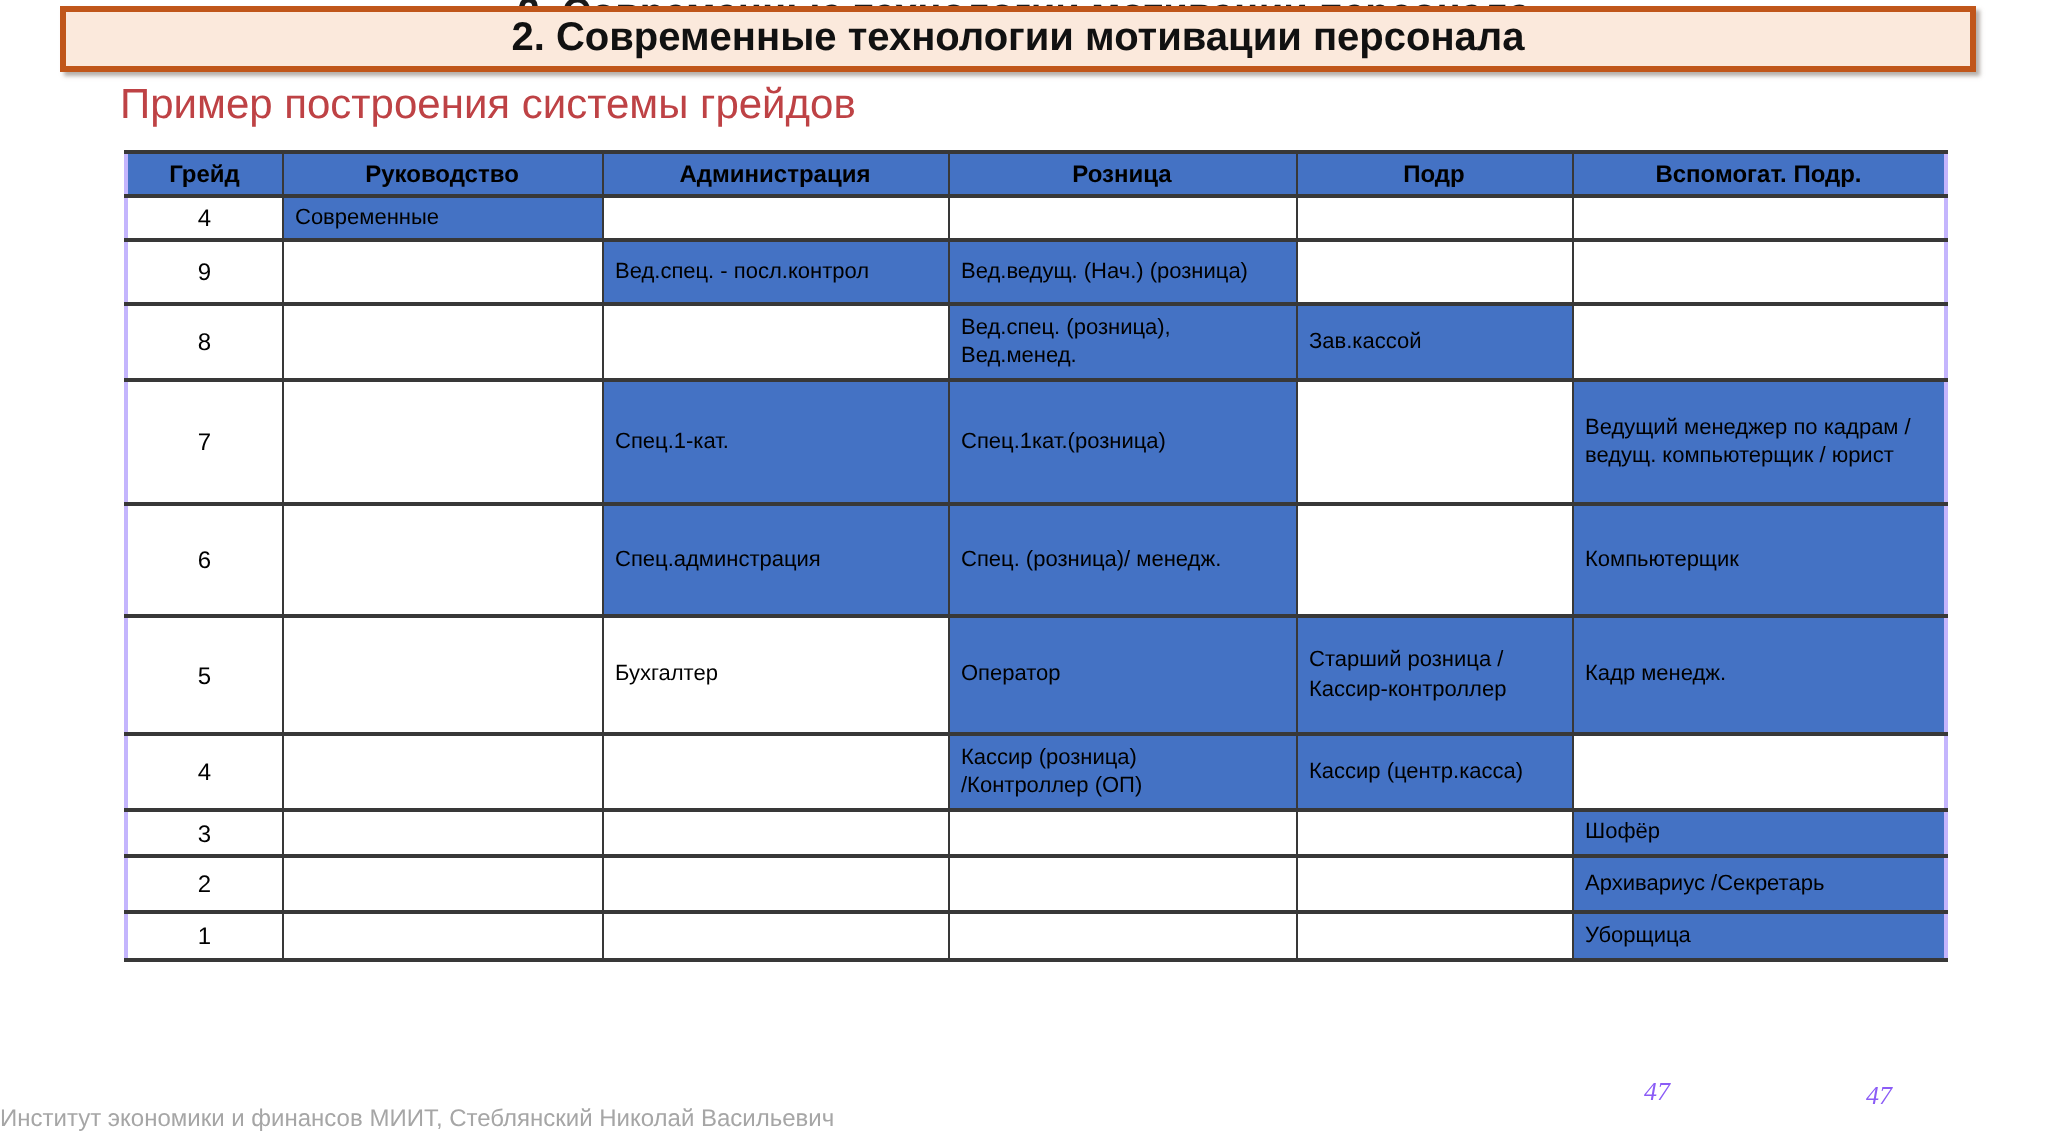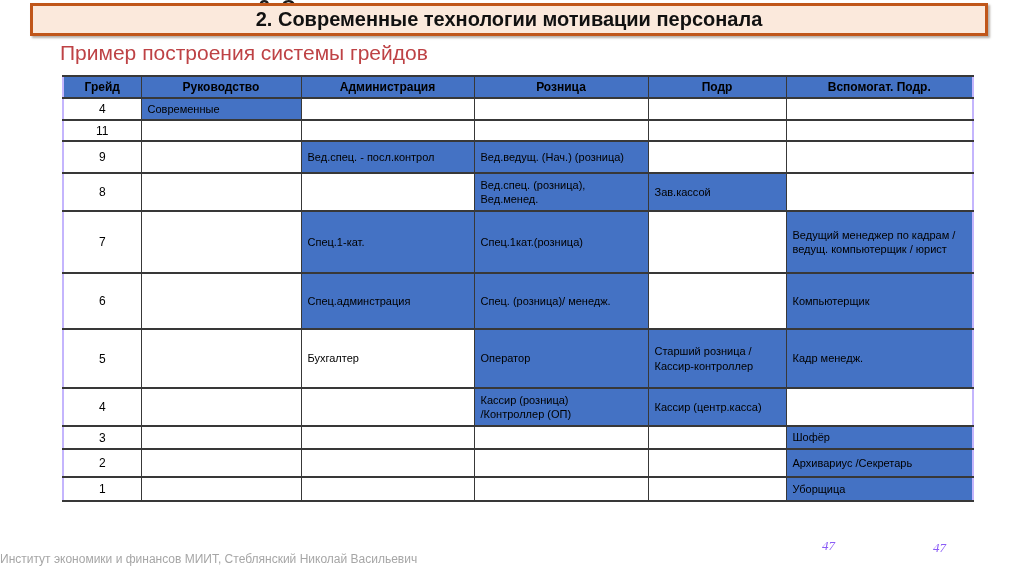--- a/index.html
+++ b/index.html
@@ -120,38 +120,20 @@
         <td class="job">
           <div class="cell-text"></div>
         </td>
         <td class="job">
           <div class="cell-text"></div>
         </td>
         <td class="job">
           <div class="cell-text"></div>
         </td>
       </tr>
-      <tr style="height: 21px;">
-        <td class="grade">11</td>
-        <td class="job">
-          <div class="cell-text"></div>
-        </td>
-        <td class="job">
-          <div class="cell-text"></div>
-        </td>
-        <td class="job">
-          <div class="cell-text"></div>
-        </td>
-        <td class="job">
-          <div class="cell-text"></div>
-        </td>
-        <td class="job">
-          <div class="cell-text"></div>
-        </td>
-      </tr>
       <tr style="height: 32px;">
         <td class="grade">9</td>
         <td class="job">
           <div class="cell-text"></div>
         </td>
         <td class="job filled">
           <div class="cell-text">Вед.спец. - посл.контрол</div>
         </td>
         <td class="job filled">
           <div class="cell-text">Вед.ведущ. (Нач.) (розница)</div>

